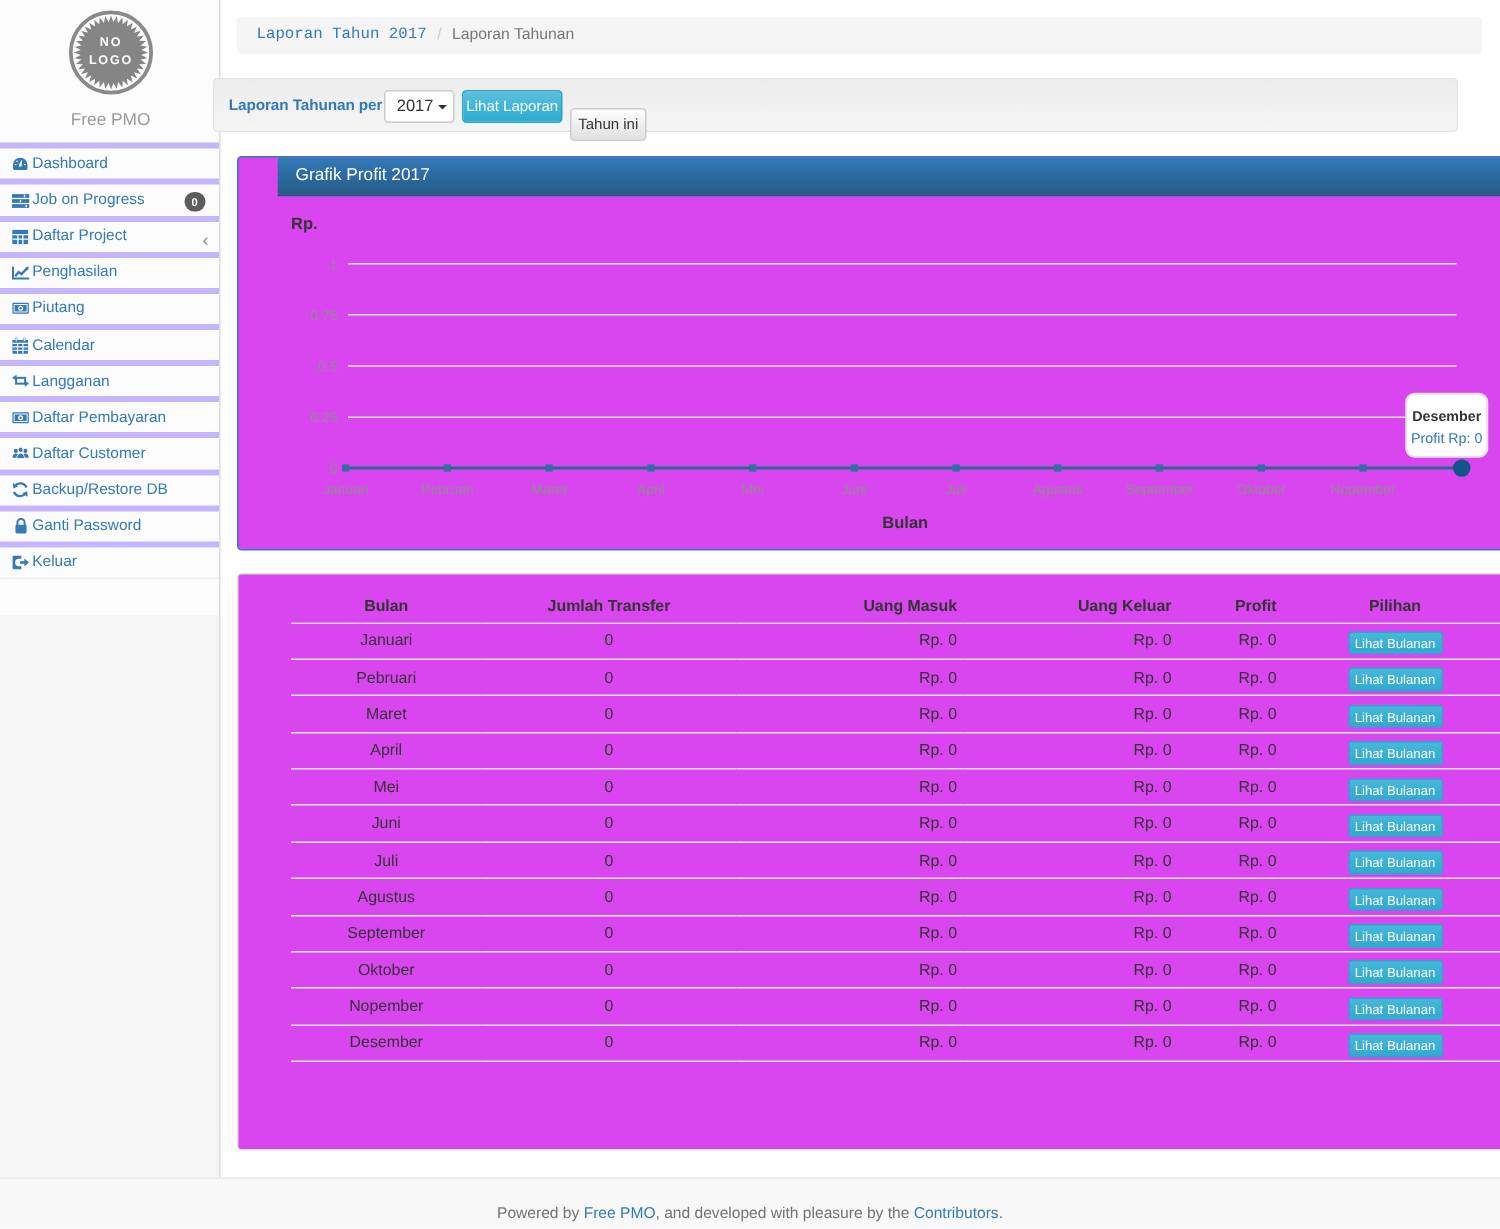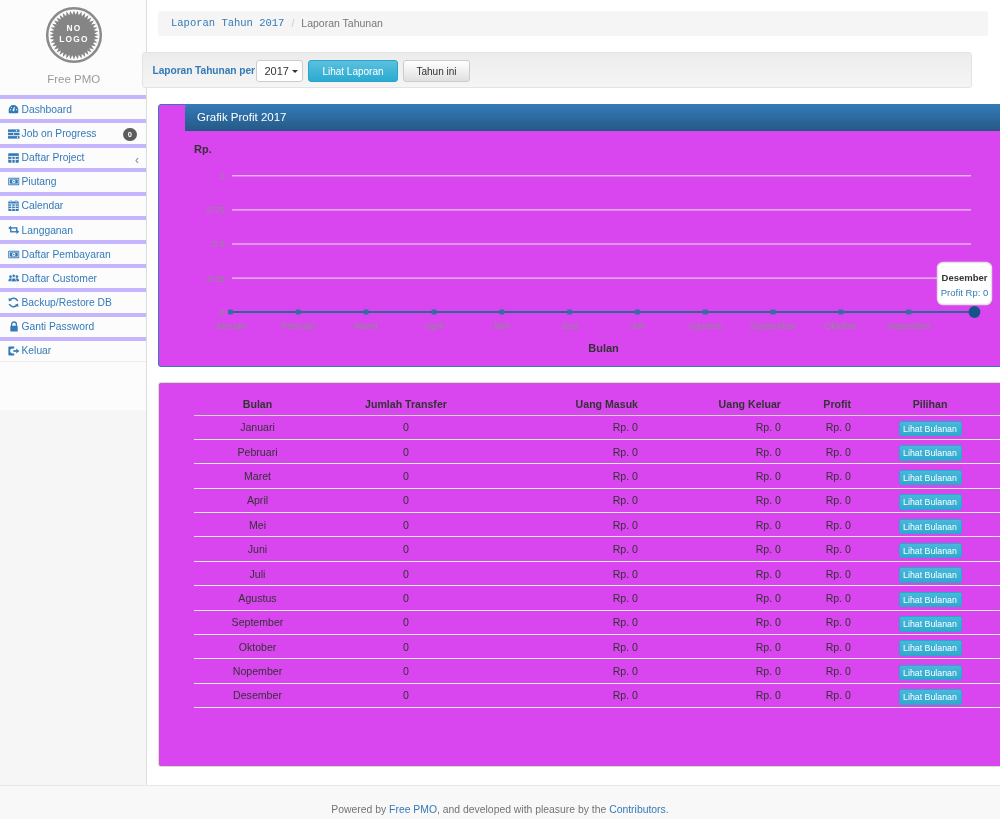--- a/index.html
+++ b/index.html
@@ -23,22 +23,22 @@
 .breadcrumb { position:absolute; left:158px; top:10.5px; width:830px; height:25.5px; background:#f5f5f5; border-radius:3px; display:flex; align-items:center; padding-left:13px; font-size:10.5px; }
 .breadcrumb a { color:#337ab7;font-family:Liberation Mono, monospace; }
 .breadcrumb .sep { color:#ccc; padding:0 7px; }
 .breadcrumb .act { color:#777; }
 
 .formbox { position:absolute; left:142px; top:52px; width:830px; height:36px; background:linear-gradient(to bottom,#ececec 0%,#f5f5f5 100%); border:1px solid #e3e3e3; border-radius:3px; display:flex; align-items:flex-start; padding-left:9.5px; padding-top:7px; }
 .formbox .lbl { color:#337ab7; font-weight:bold; font-size:10.2px; letter-spacing:-0.05px; width:103px; flex:none; white-space:nowrap; line-height:22px; }
 .sel { width:47.5px; height:22px; background:#fff; border:1px solid #ccc; border-radius:3px; position:relative; font-size:11px; color:#333; display:flex; align-items:center; padding-left:8px; margin-right:5px; }
 .sel:after { content:""; position:absolute; right:4.5px; top:9px; border-left:3px solid transparent; border-right:3px solid transparent; border-top:3.8px solid #333; }
 .btn { height:22px; border-radius:3px; font-size:10px; display:inline-flex; align-items:center; justify-content:center; }
-.btn-info { background:linear-gradient(to bottom,#5bc0de 0%,#2aabd2 100%); border:1px solid #28a4c9; color:#fff; width:90px; margin-right:5px; }
-.btn-default { background:linear-gradient(to bottom,#fff 0%,#e0e0e0 100%); border:1px solid #ccc; color:#333; width:67px; }
+.btn-info { background:linear-gradient(to bottom,#5bc0de 0%,#2aabd2 100%); border:1px solid #28a4c9; color:#fff; width:67px; margin-right:5px; }
+.btn-default { background:linear-gradient(to bottom,#fff 0%,#e0e0e0 100%); border:1px solid #ccc; color:#333; width:51px;margin-top:12px; }
 
 .panel { position:absolute; left:158px; width:966px; border-radius:3px; background:#d946ef;padding-left:26px; }
 .panel-blue { top:104px; height:262.5px; border:1px solid #337ab7; }
 .panel-blue .hd { height:25.5px; background:linear-gradient(to bottom,#337ab7 0%,#265a88 100%); border-bottom:1px solid #24567f; border-radius:2px 2px 0 0; color:#fff; font-size:11.5px; display:flex; align-items:center; padding-left:12px; }
 .panel-green { top:382px; height:385px; border:1px solid #cfe6c0; }
 .panel-green .hd { height:26px; background:linear-gradient(to bottom,#dff0d8 0%,#d2eac4 100%); border-bottom:1px solid #cbe3ba; border-radius:2px 2px 0 0; color:#3c763d; font-size:11.5px; display:flex; align-items:center; padding-left:12px; }
 
 
 table.rpt { margin:10px 9px 0 9px; width:810px; border-collapse:collapse; font-size:10.6px; color:#333; table-layout:fixed; }
 table.rpt th { font-weight:bold; height:22px; border-bottom:1px solid #d4d4d4; }
@@ -104,20 +104,29 @@
                 <rect x="0.2" y="0.2" width="10.6" height="9.6" rx="0.8" fill="#337ab7"></rect>
                 <g stroke="#fff" stroke-width="0.9">
                   <line x1="0.4" y1="3.4" x2="10.6" y2="3.4"></line>
                   <line x1="0.4" y1="6.4" x2="10.6" y2="6.4"></line>
                   <line x1="3.9" y1="3.4" x2="3.9" y2="10"></line>
                   <line x1="7.2" y1="3.4" x2="7.2" y2="10"></line>
                 </g>
               </svg>
             </span>Daftar Project</a>
           <span class="chev">‹</span>
+        </li>
+    <li>
+          <a><span class="mi">
+              <svg width="12" height="10" viewBox="0 0 12 10">
+                <path fill="none" stroke="#337ab7" stroke-width="1.4" d="M0.7 0.5 V8.8 H12"></path>
+                <path fill="none" stroke="#337ab7" stroke-width="1.6" d="M2.2 7.2 L4.6 4.4 L6.6 5.8 L10.6 1.6"></path>
+                <path fill="#337ab7" d="M11.6 0.4 L11.3 3 L9.2 1.4 Z"></path>
+              </svg>
+            </span>Penghasilan</a>
         </li>
     <li>
           <a><span class="mi">
               <svg width="13" height="9" viewBox="0 0 13 9">
                 <rect x="0.3" y="0.4" width="12.4" height="8.2" rx="0.7" fill="#337ab7"></rect>
                 <rect x="1.6" y="1.7" width="9.8" height="5.6" fill="none" stroke="#fff" stroke-width="0.7"></rect>
                 <circle cx="6.5" cy="4.5" r="1.9" fill="#fff"></circle>
                 <circle cx="6.5" cy="4.5" r="0.9" fill="#337ab7"></circle>
               </svg>
             </span>Piutang</a>

